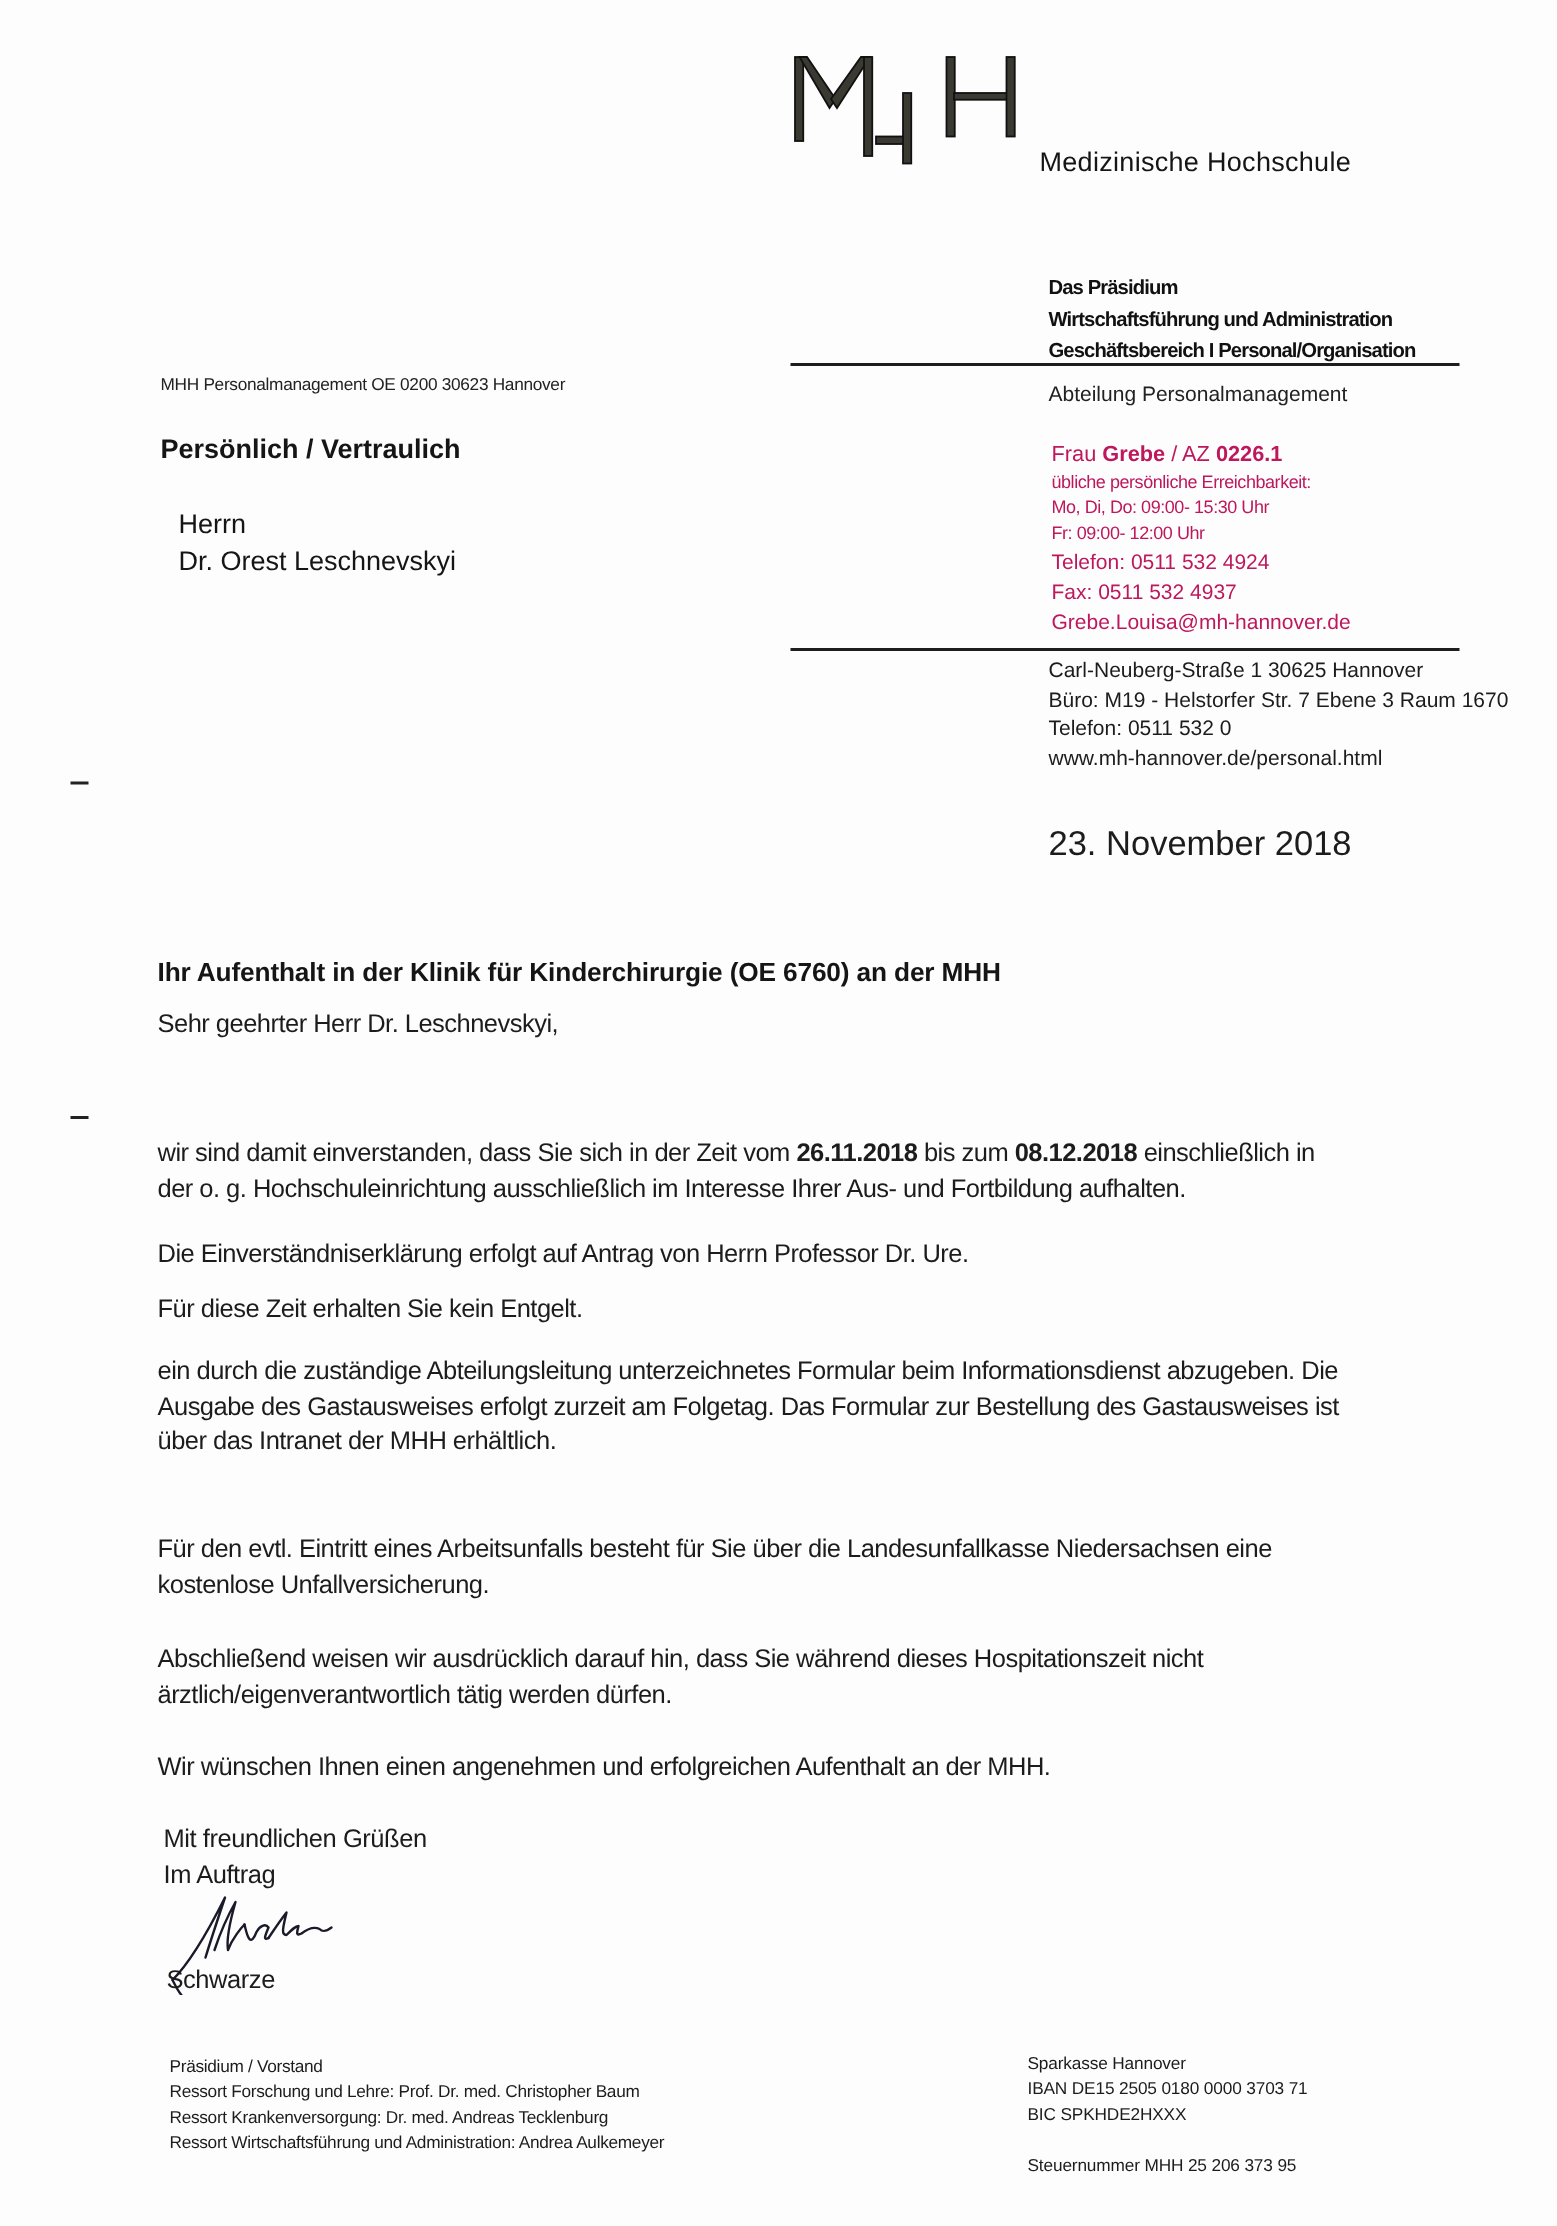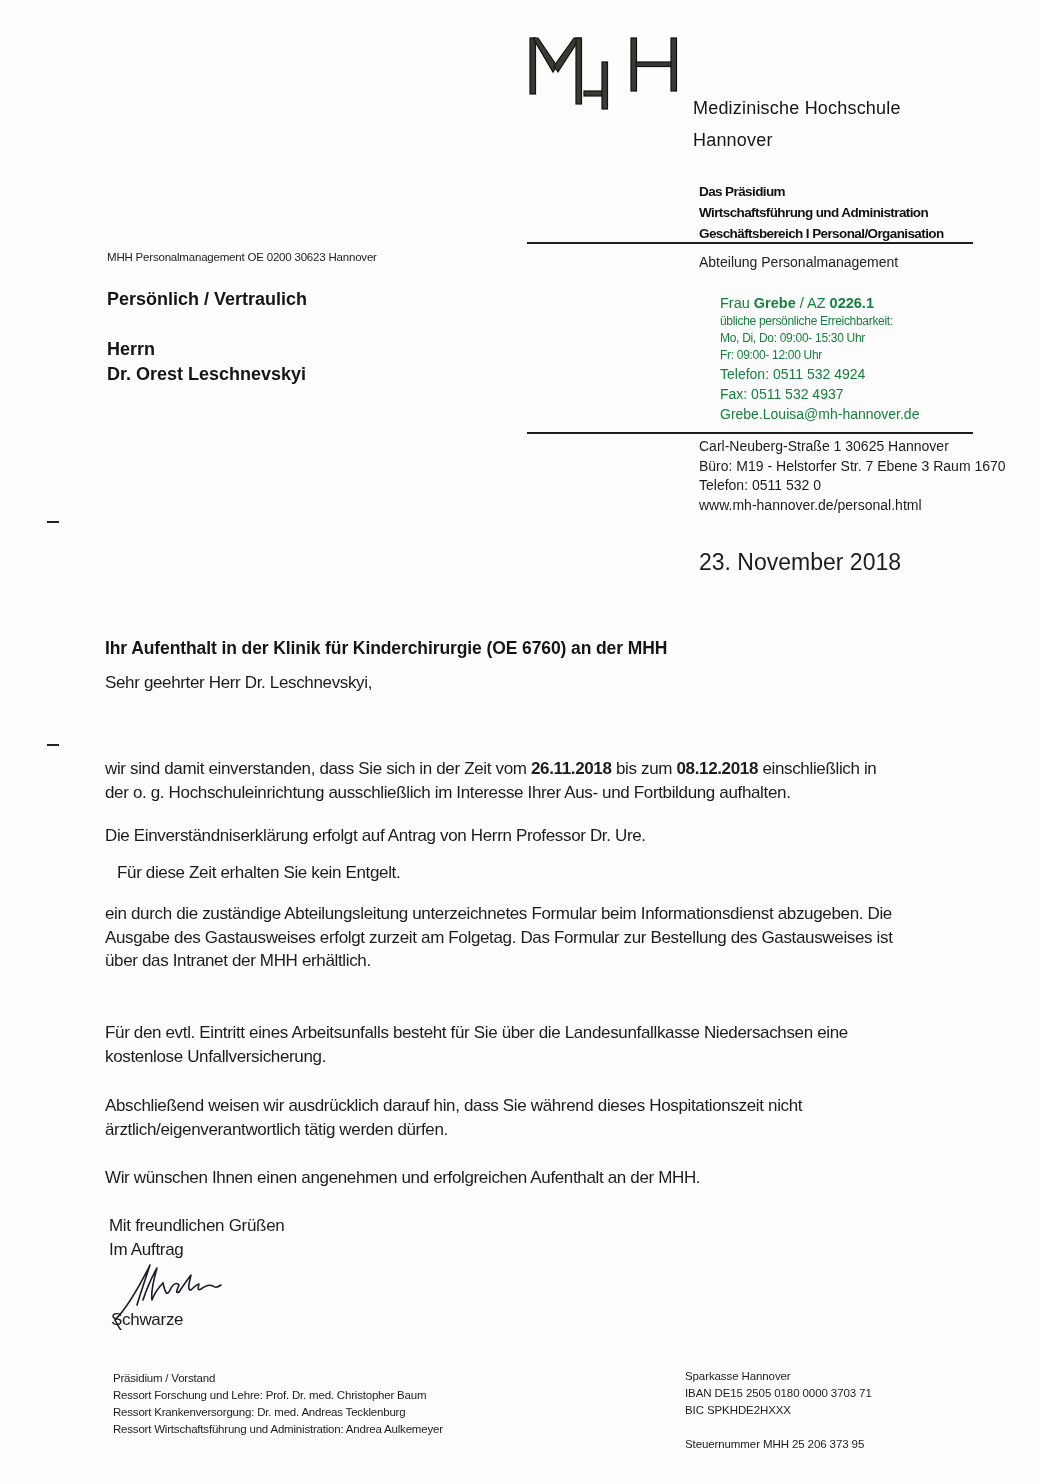--- a/index.html
+++ b/index.html
@@ -14,35 +14,35 @@
     .logo { position: absolute; left: 0; top: 0; width: 1038px; height: 120px; pointer-events: none; }
     .inst-name { left: 693px; top: 92px; font-size: 18px; line-height: 32px; font-weight: normal; color: #151515; letter-spacing: 0.2px; }
     .inst-name span { display: block; }
 
     
     .dept-bold { left: 699px; top: 181px; font-size: 13.5px; line-height: 21px; font-weight: bold; letter-spacing: -0.6px; color: #111; }
     .dept-bold span { display: block; }
     .rule { position: absolute; left: 527px; width: 446px; height: 2px; background: #1e1e1e; }
     .dept-sub { left: 699px; top: 253px; font-size: 14px; line-height: 18px; color: #222; }
 
-    .contact { left: 720px; top: 294px; color: #15803d; }
+    .contact { left: 701px; top: 294px; color: #be185d; }
     .contact .line { display: block; }
     .c-main { font-size: 14.5px; line-height: 19px; }
     .c-small { font-size: 12px; line-height: 17px; letter-spacing: -0.3px; }
     .c-mid { font-size: 14px; line-height: 20px; }
     b { font-weight: bold; }
 
     .address { left: 699px; top: 437px; font-size: 14px; line-height: 19.7px; color: #1c1c1c; }
     .address span { display: block; }
     .date { left: 699px; top: 551px; font-size: 23px; line-height: 22px; color: #1c1c1c; }
 
     
     .return-addr { left: 107px; top: 251px; font-size: 11.5px; color: #222; letter-spacing: -0.2px; }
     .confidential { left: 107px; top: 289px; font-size: 18px; font-weight: bold; color: #151515; }
-    .recipient { left: 107px; top: 337px; font-size: 18px; line-height: 25px; font-weight: bold; color: #151515; }
+    .recipient { left: 119px; top: 337px; font-size: 18px; line-height: 25px; font-weight: normal; color: #151515; }
     .recipient span { display: block; }
 
     .fold-mark { position: absolute; left: 47px; width: 12px; height: 2px; background: #222; }
 
     
     .subject { left: 105px; top: 638px; font-size: 17.5px; font-weight: bold; color: #151515; letter-spacing: -0.1px; }
     .body-text { position: absolute; left: 105px; width: 880px; font-size: 17px; line-height: 23.5px; color: #1c1c1c; letter-spacing: -0.35px; }
     .body-text .ln { display: block; white-space: nowrap; }
 
     .closing { left: 109px; top: 1214px; font-size: 17px; line-height: 24px; color: #1c1c1c; letter-spacing: -0.3px; }
@@ -71,21 +71,20 @@
     <rect x="602" y="62" width="5.5" height="47"></rect>
 
     <rect x="631" y="38" width="5.5" height="53"></rect>
     <rect x="636" y="62" width="36" height="4.5"></rect>
     <rect x="671" y="38" width="5.5" height="53"></rect>
   </g>
 </svg>
 
 <div class="abs inst-name">
   <span>Medizinische Hochschule</span>
-  <span>Hannover</span>
 </div>
 
 <div class="abs dept-bold">
   <span>Das Präsidium</span>
   <span>Wirtschaftsführung und Administration</span>
   <span>Geschäftsbereich I Personal/Organisation</span>
 </div>
 <div class="rule" style="top:242px;"></div>
 <div class="abs dept-sub">Abteilung Personalmanagement</div>
 
@@ -127,21 +126,21 @@
 
 <div class="body-text" style="top:757px;">
   <span class="ln"><span>wir sind damit einverstanden, dass Sie sich in der Zeit vom </span><b>26.11.2018</b><span> bis zum </span><b>08.12.2018</b><span> einschließlich in</span></span>
   <span class="ln">der o. g. Hochschuleinrichtung ausschließlich im Interesse Ihrer Aus- und Fortbildung aufhalten.</span>
 </div>
 
 <div class="body-text" style="top:824px;">
   <span class="ln">Die Einverständniserklärung erfolgt auf Antrag von Herrn Professor Dr. Ure.</span>
 </div>
 
-<div class="body-text" style="top:861px;margin-left:12px;">
+<div class="body-text" style="top:861px;">
   <span class="ln">Für diese Zeit erhalten Sie kein Entgelt.</span>
 </div>
 
 <div class="body-text" style="top:902px;">
   <span class="ln">ein durch die zuständige Abteilungsleitung unterzeichnetes Formular beim Informationsdienst abzugeben. Die</span>
   <span class="ln">Ausgabe des Gastausweises erfolgt zurzeit am Folgetag. Das Formular zur Bestellung des Gastausweises ist</span>
   <span class="ln">über das Intranet der MHH erhältlich.</span>
 </div>
 
 <div class="body-text" style="top:1021px;">

